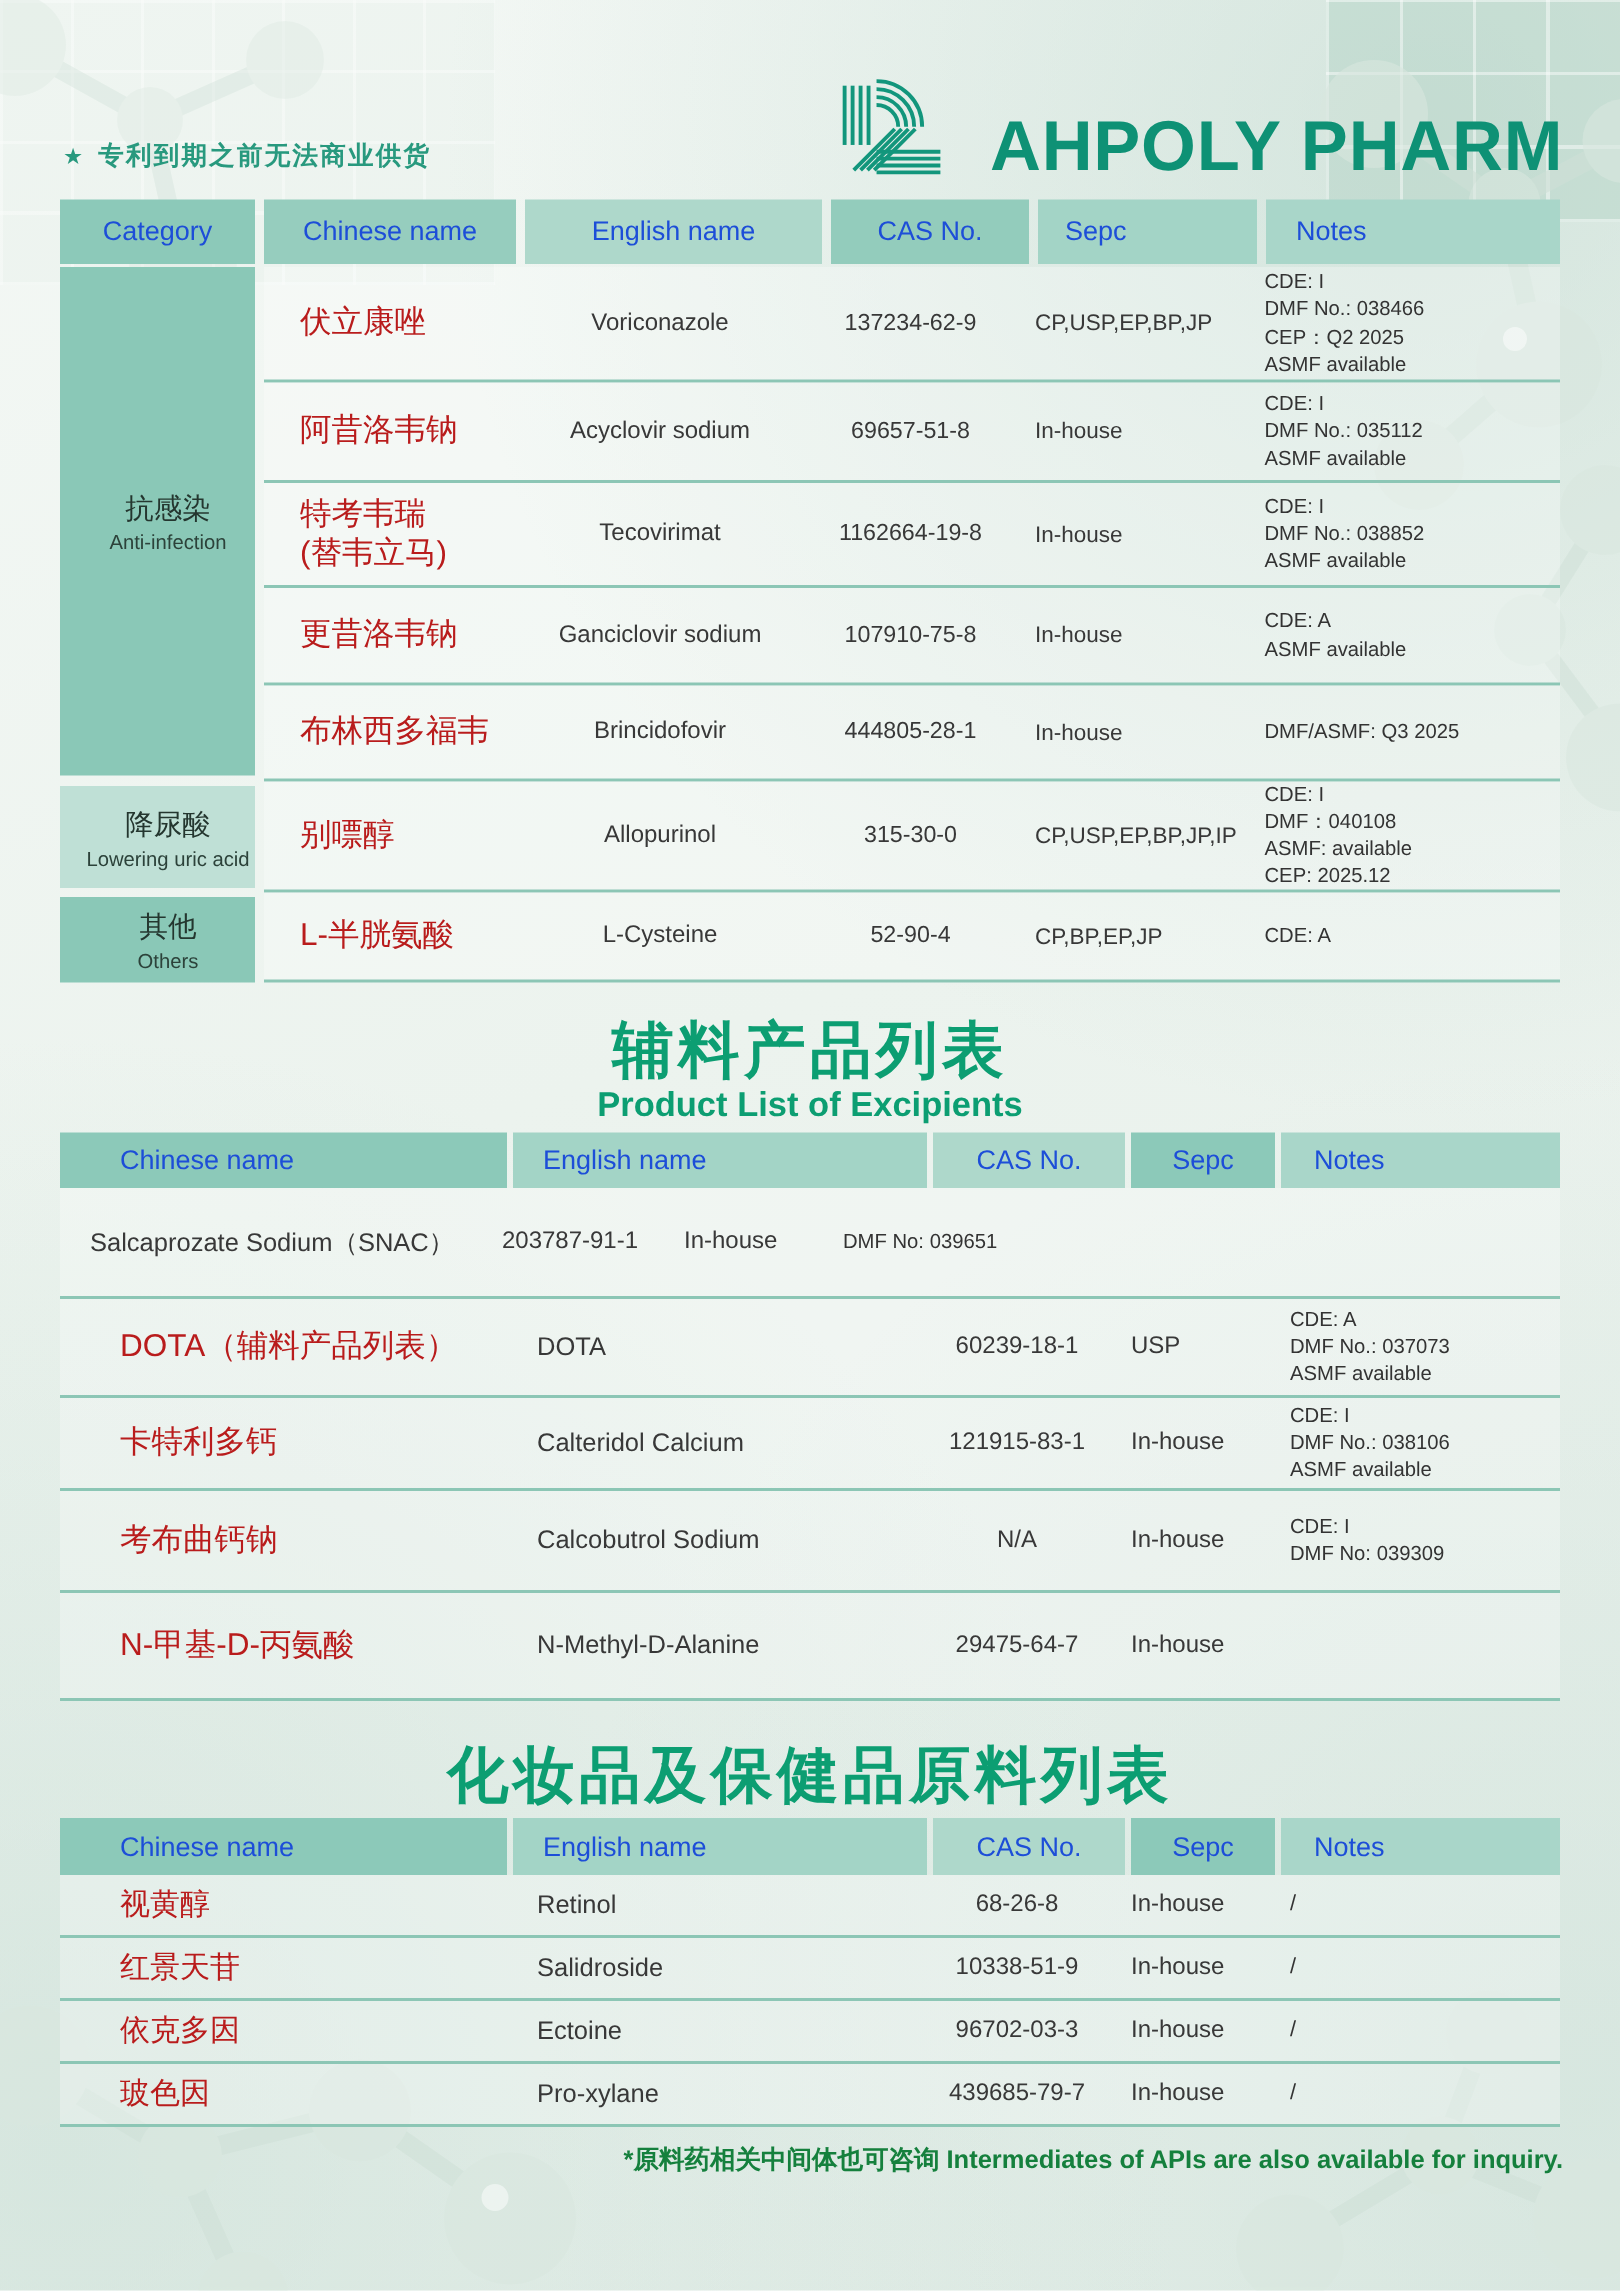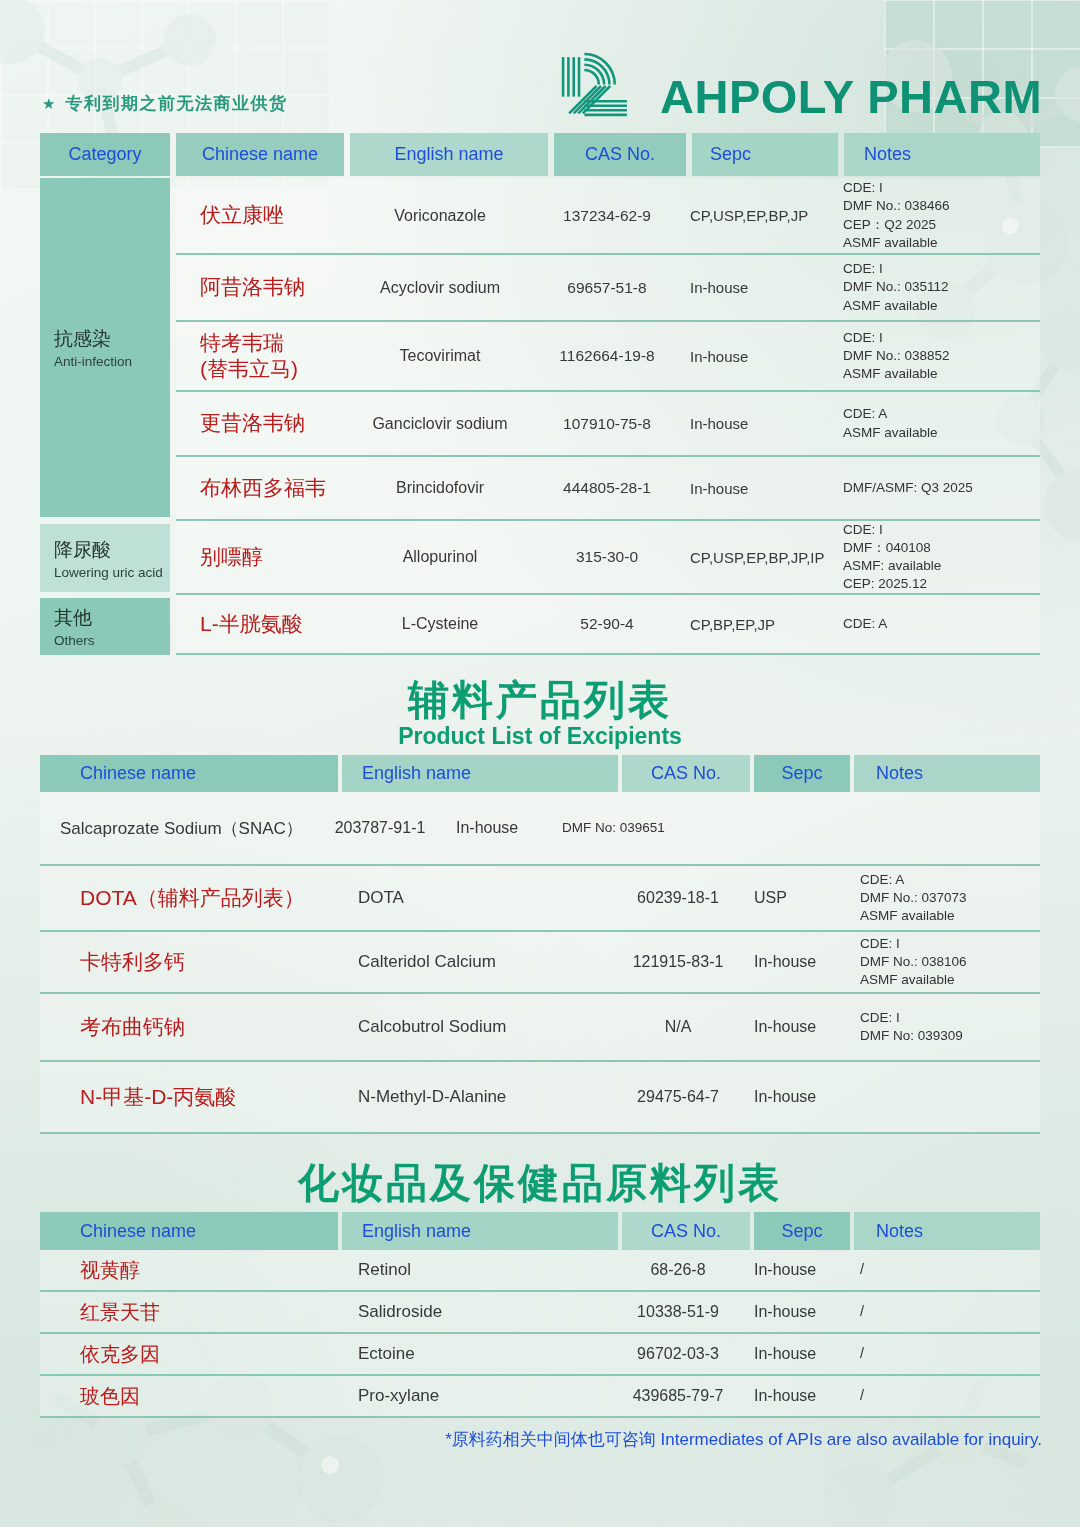--- a/index.html
+++ b/index.html
@@ -46,21 +46,21 @@
   .t1 .t-head{gap:6px;height:43px;}
   .t1 .h-cell:nth-child(1){width:130px;background:var(--t0);}
   .t1 .h-cell:nth-child(2){width:168px;background:var(--t1);}
   .t1 .h-cell:nth-child(3){width:198px;background:var(--t2);}
   .t1 .h-cell:nth-child(4){width:132px;background:var(--t3);}
   .t1 .h-cell:nth-child(5){width:146px;background:var(--t4);justify-content:flex-start;padding-left:18px;}
   .t1 .h-cell:nth-child(6){flex:1;background:var(--t5);justify-content:flex-start;padding-left:20px;}
   .t1-body{position:relative;margin-top:2px;height:477px;}
   .cat-col{position:absolute;left:0;top:0;width:130px;height:100%;}
   .cat-cell{position:absolute;left:0;width:130px;box-sizing:border-box;background:var(--c-cat-dark);
-    display:flex;flex-direction:column;justify-content:center;padding-left:14px;gap:2px;}
+    display:flex;flex-direction:column;justify-content:center;padding-left:14px;gap:2px;text-align:center;}
   .cat-cell.light{background:var(--c-cat-light);}
   .cat-zh{font-size:19px;color:#24362f;}
   .cat-en{font-size:13.5px;color:#2c423a;}
   .t1-rows{margin-left:136px;}
   .t-row{display:flex;align-items:center;box-sizing:border-box;border-bottom:2px solid var(--c-sep);
     background:rgba(255,255,255,.28);}
   .cell{display:flex;align-items:center;box-sizing:border-box;color:var(--body-ink);}
   .c-zh{white-space:pre-line;line-height:1.25;color:#b91c1c;}
   .c-notes{white-space:pre-line;line-height:1.34;color:#333;}
   .t1 .c-zh{width:164px;padding-left:24px;font-size:21px;}
@@ -87,21 +87,21 @@
   .tA .h-cell:nth-child(4){width:96px;background:var(--t0);}
   .tA .h-cell:nth-child(5){flex:1;background:var(--t5);justify-content:flex-start;padding-left:22px;}
   .tA .c-zh{width:298px;padding-left:40px;font-size:21px;}
   .tA .c-en{width:276px;padding-left:20px;font-size:17px;}
   .tA .c-cas{width:128px;justify-content:center;font-size:16px;}
   .tA .c-spec{width:96px;padding-left:12px;font-size:16px;}
   .tA .c-notes{flex:1;padding-left:22px;font-size:13.5px;}
   .t3 .c-zh{font-size:20px;}
   .t3 .c-notes{font-size:14.5px;}
 
-  .footer{margin:10px 38px 0 0;text-align:right;font-size:17px;color:#1d4ed8;font-weight:400;}
+  .footer{margin:10px 38px 0 0;text-align:right;font-size:17px;color:#15803d;font-weight:700;}
 </style>
 </head>
 <body>
 
 <div class="bg">
   <div class="grid-tl"></div>
   <div class="tint-tr"></div>
 
   <svg class="mol" style="right:-28px;top:18px;width:250px;height:330px;opacity:.6" viewBox="0 0 250 330">
     <g stroke="#cfe0d7" stroke-width="13" fill="none">

